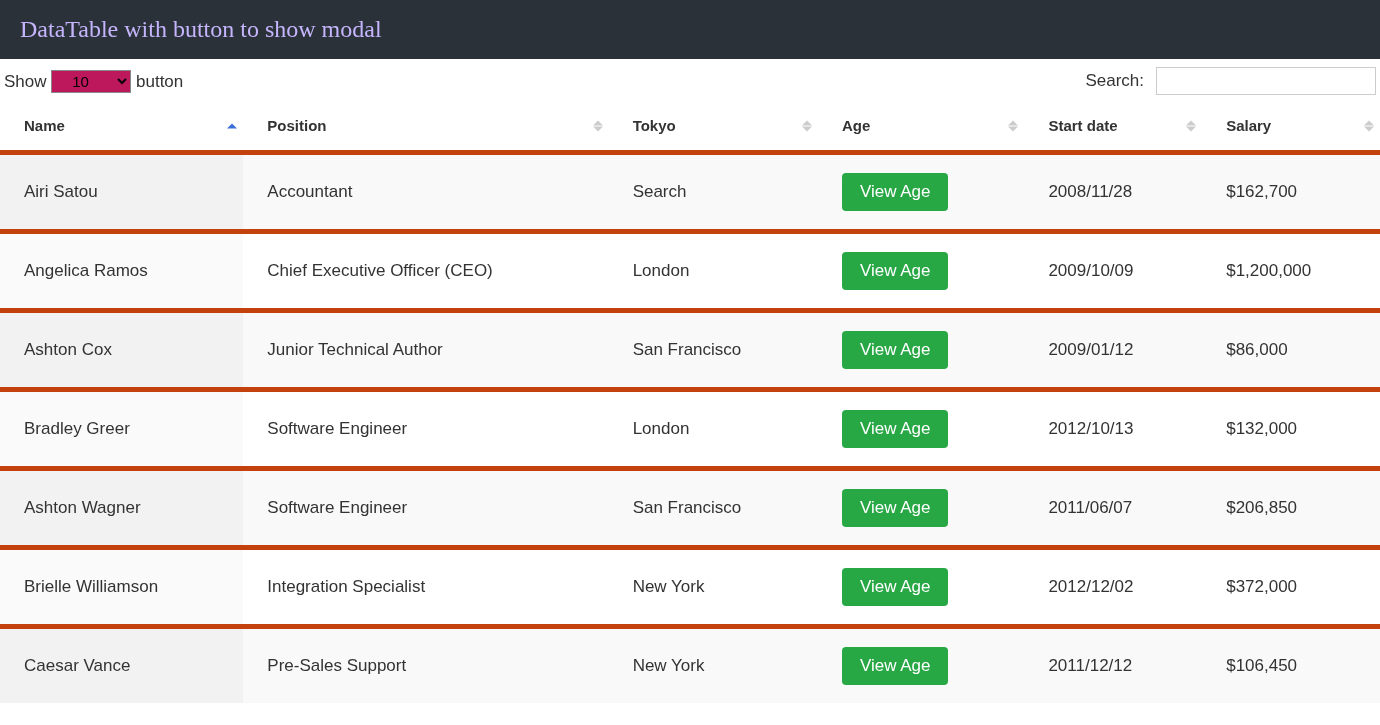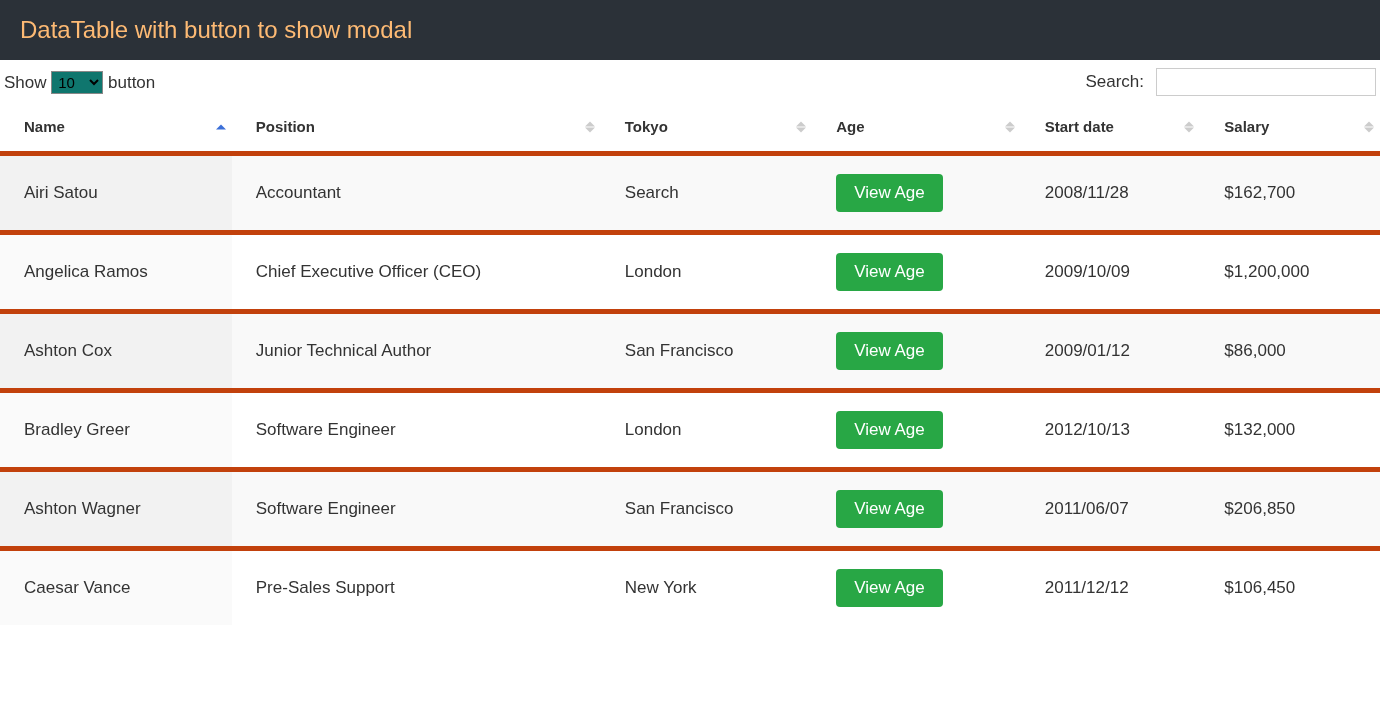--- a/index.html
+++ b/index.html
@@ -1,36 +1,37 @@
 <!DOCTYPE html>
 <html><head>
 <meta charset="utf-8">
 <style>
   * { box-sizing: border-box; }
   html, body { margin: 0; padding: 0; font-family: "Segoe UI", -apple-system, sans-serif; font-size: 16px; color: #333; }
   body { background: #fff; }
   .header {
     background: #2b3138;
-    color: #fdba74;
+    color: #c4b5fd;
     padding: 16px 20px;
     font-size: 24px;
     font-weight: 500;
+    font-family: Liberation Serif, serif;
   }
   .controls {
     display: flex;
     justify-content: space-between;
     align-items: center;
     padding: 8px 4px 4px 4px;
     font-size: 17px;
   }
   .length-control select {
     font-size: 15px;
-    padding: 1px 2px;
+    padding: 1px 16px;
     border: 1px solid #888;
-    background: #0f766e;
+    background: #be185d;
   }
   .search-control {
     display: flex;
     align-items: center;
     gap: 12px;
   }
   .search-control input {
     border: 1px solid #ccc;
     height: 28px;
     width: 220px;
@@ -172,20 +173,28 @@
       </tr>
       <tr>
         <td>Ashton Wagner</td>
         <td>Software Engineer</td>
         <td>San Francisco</td>
         <td><button class="btn">View Age</button></td>
         <td class="col-startdate">2011/06/07</td>
         <td class="col-salary">$206,850</td>
       </tr>
       <tr>
+        <td>Brielle Williamson</td>
+        <td>Integration Specialist</td>
+        <td>New York</td>
+        <td><button class="btn">View Age</button></td>
+        <td class="col-startdate">2012/12/02</td>
+        <td class="col-salary">$372,000</td>
+      </tr>
+      <tr>
         <td>Caesar Vance</td>
         <td>Pre-Sales Support</td>
         <td>New York</td>
         <td><button class="btn">View Age</button></td>
         <td class="col-startdate">2011/12/12</td>
         <td class="col-salary">$106,450</td>
       </tr>
     </tbody>
 </table>
 

